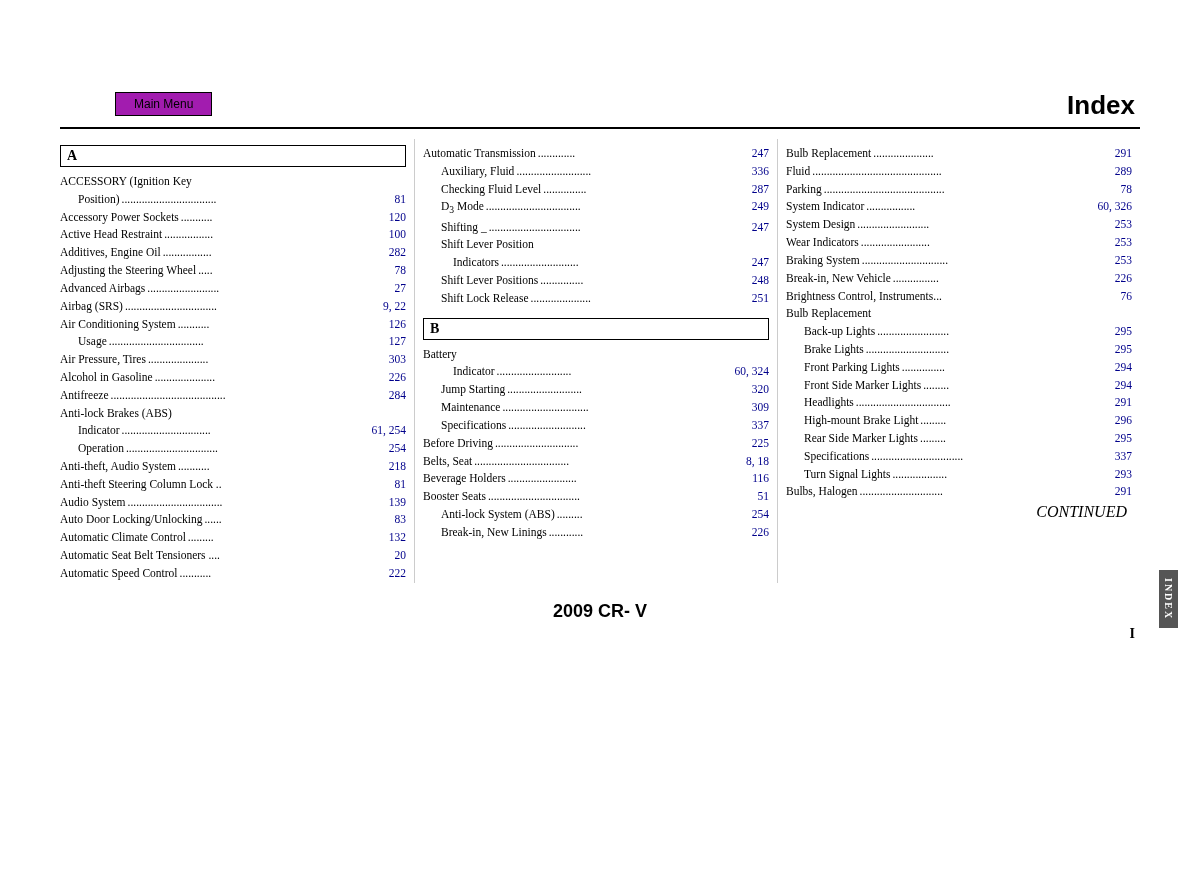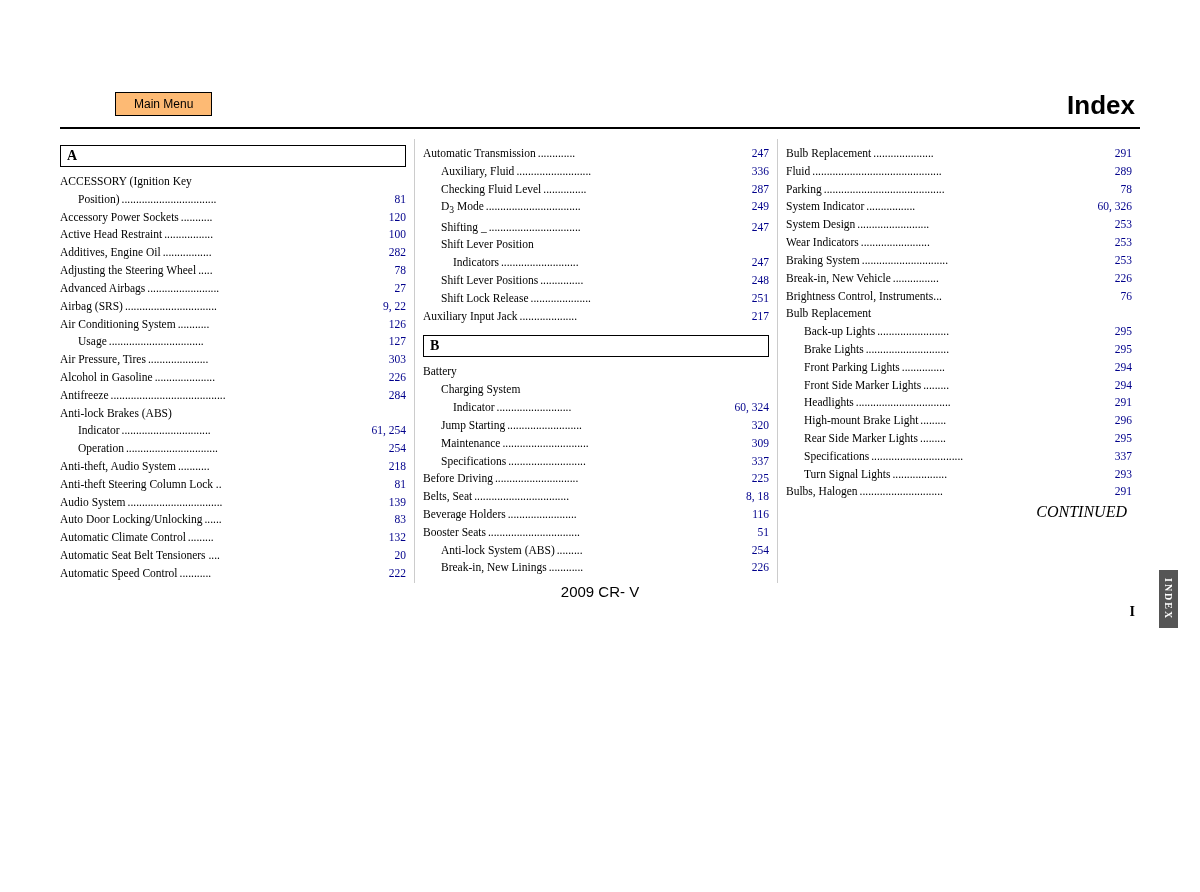--- a/index.html
+++ b/index.html
@@ -22,21 +22,21 @@
     }
     .main-menu-btn {
       position: absolute;
       top: 52px;
       left: 115px;
       border: 1px solid #000;
       padding: 4px 18px;
       font-size: 12px;
       font-family: Arial, sans-serif;
       cursor: pointer;
-      background: #fdba74;
+      background: #a21caf;
     }
     .page-title {
       text-align: right;
       font-size: 26px;
       font-weight: bold;
       font-family: Arial, sans-serif;
       padding-top: 50px;
       padding-right: 5px;
       border-bottom: 2px solid #000;
       padding-bottom: 6px;
@@ -91,23 +91,24 @@
       align-items: baseline;
     }
     .dots {
       flex: 1;
       overflow: hidden;
       margin: 0 2px;
       color: #000;
     }
     .footer-bottom {
       text-align: center;
-      font-size: 15px;
+      font-size: 18px;
       font-family: Arial, sans-serif;
-      font-weight: normal;
+      margin-top: 18px;
+      font-weight: bold;
     }
     .continued-text {
       text-align: right;
       font-style: italic;
       font-size: 16px;
       padding-right: 5px;
       margin-top: 2px;
     }
     .index-tab {
       position: absolute;
@@ -357,38 +358,26 @@
             <span class="page-num">248</span>
           </div>
       </div>
       <div class="index-entry indented">
         <div class="entry-line">
             <span class="entry-text">Shift Lock Release</span>
             <span class="dots"> .....................</span>
             <span class="page-num">251</span>
           </div>
       </div>
-      <div class="index-entry">
-        <div class="entry-line">
-            <span class="entry-text">Auxiliary Input Jack</span>
-            <span class="dots">....................</span>
-            <span class="page-num">217</span>
-          </div>
-      </div>
 
       <div class="section-header" style="margin-top:10px;">B</div>
 
       <div class="index-entry">
         <div class="entry-line">
             <span class="entry-text">Battery</span>
-          </div>
-      </div>
-      <div class="index-entry indented">
-        <div class="entry-line">
-            <span class="entry-text">Charging System</span>
           </div>
       </div>
       <div class="index-entry indented2">
         <div class="entry-line">
             <span class="entry-text">Indicator</span>
             <span class="dots">..........................</span>
             <span class="page-num">60, 324</span>
           </div>
       </div>
       <div class="index-entry indented">

